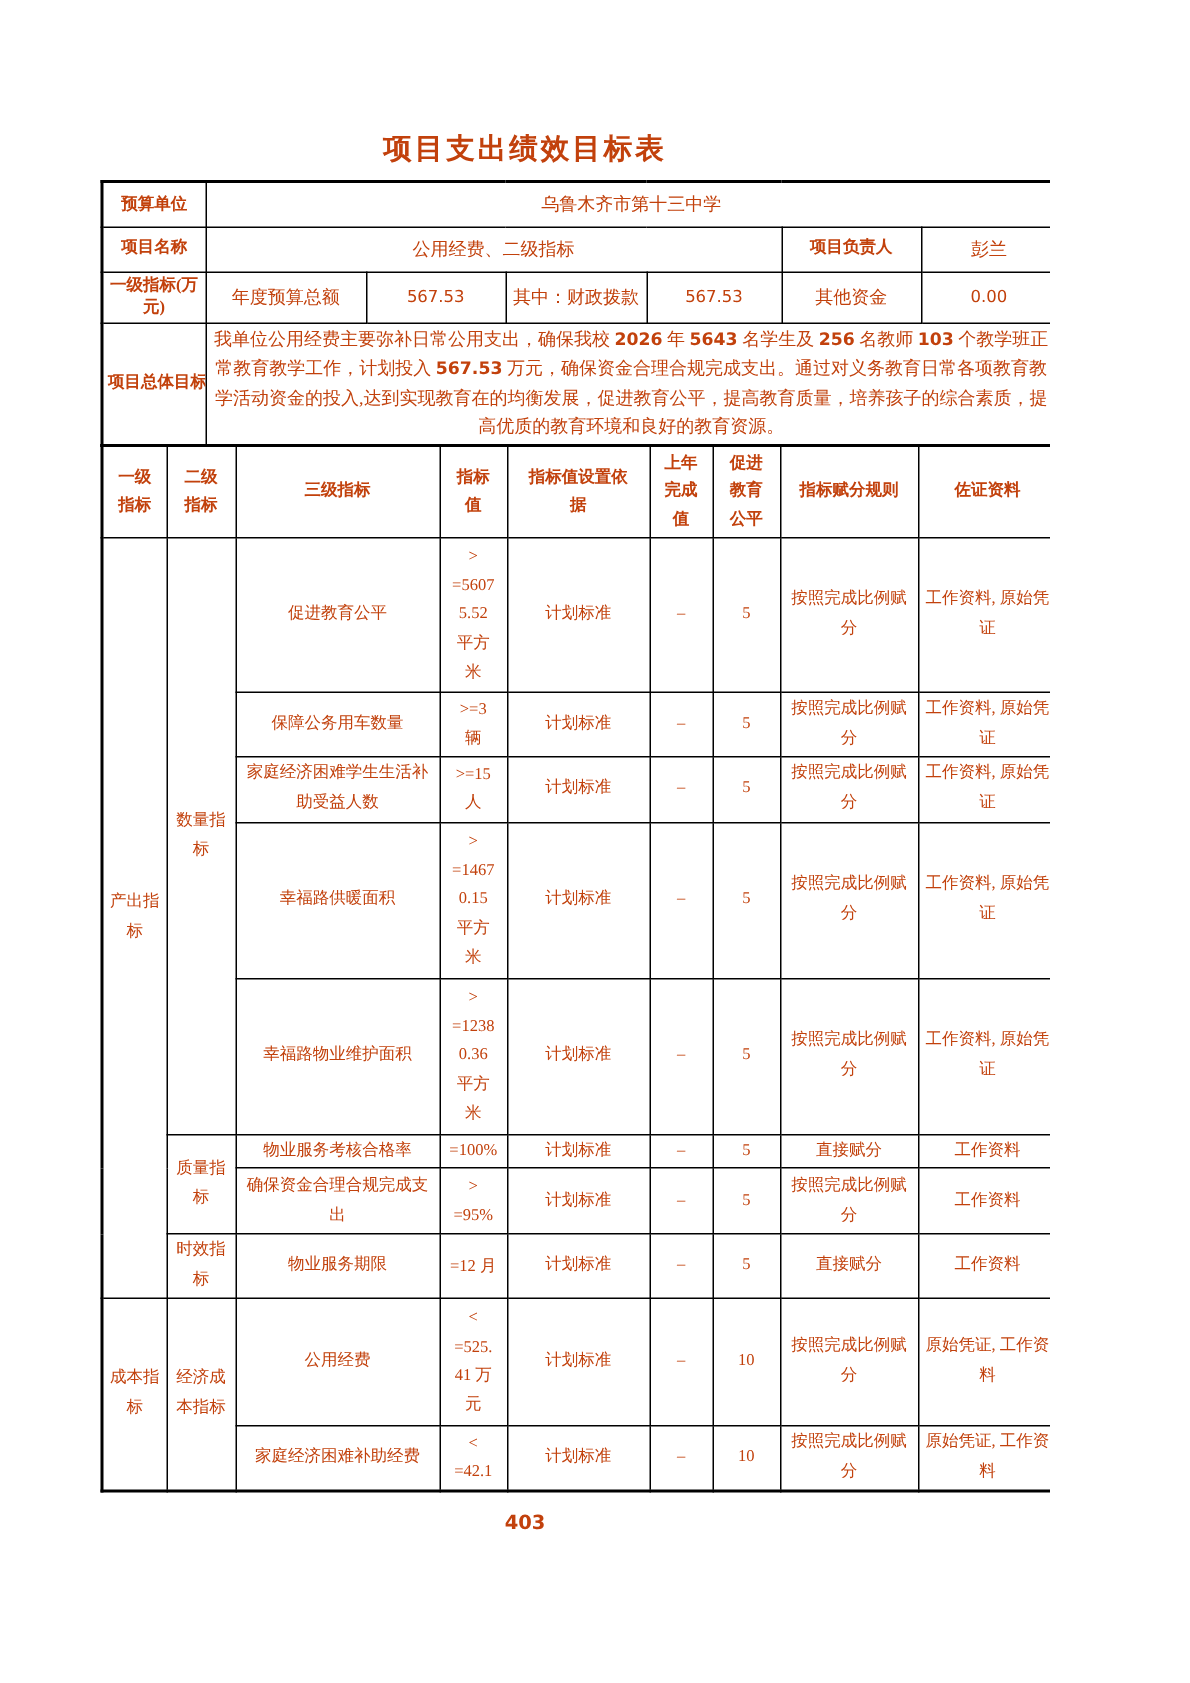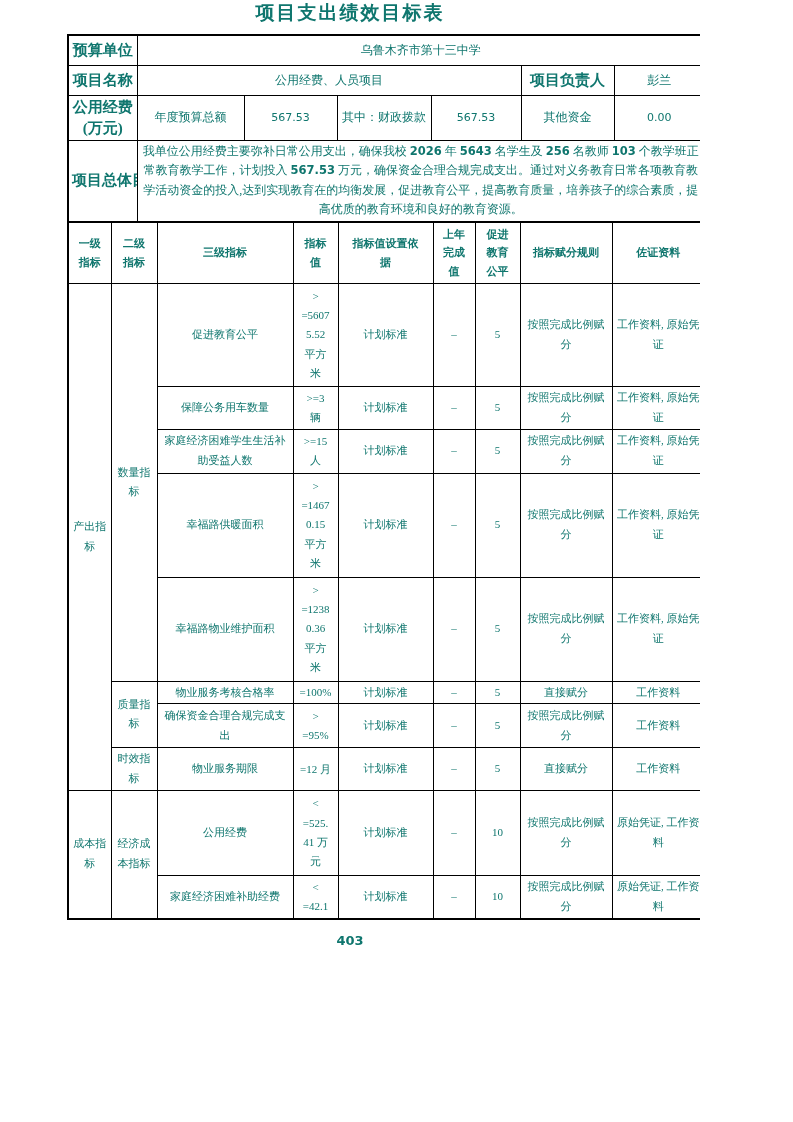--- a/index.html
+++ b/index.html
@@ -1,26 +1,26 @@
 <!DOCTYPE html>
 <html><head>
 <meta charset="utf-8">
 <style>
   html,body{margin:0;padding:0;background:#ffffff;}
-  .page{width:700px;height:1122px;background:#fff;box-sizing:border-box;
-        font-family:"Liberation Serif","DejaVu Serif",serif;color:#0f766e;position:relative;overflow:hidden;}
+  .page{width:700px;height:1122px;background:#fff;box-sizing:border-box;padding-top:86px;
+        font-family:"Liberation Serif","DejaVu Serif",serif;color:#c2410c;position:relative;overflow:hidden;}
   .title{margin:0;text-align:center;font-size:19px;font-weight:bold;letter-spacing:2px;
          font-family:"DejaVu Sans","Liberation Sans",sans-serif;}
   .subtitle{margin-top:13px;text-align:center;font-size:11px;letter-spacing:1px;}
   table.doc{border-collapse:collapse;table-layout:fixed;margin-left:67px;border:2px solid #000;width:637px;}
   .doc td,.doc th{border:1px solid #000;text-align:center;vertical-align:middle;
                   padding:1px 3px;font-weight:normal;overflow:hidden;}
   
   .info{font-size:12px;line-height:1.4;margin-top:8px;}
-  .info .lbl{font-weight:bold;font-size:15px;}
+  .info .lbl{font-weight:bold;font-size:11px;}
   .nowrap{white-space:nowrap;}
   .num{font-family:"DejaVu Sans","Liberation Sans",sans-serif;font-weight:bold;font-size:11px;}
   .fiscal{padding:2px 8px;}
   .goal{text-align:justify;padding:3px 8px;line-height:19.5px;font-size:12px;}
   .goal .b{font-family:"DejaVu Sans","Liberation Sans",sans-serif;font-weight:bold;font-size:11.5px;}
   
   .main{font-size:11px;line-height:1.8;margin-top:-2px;}
   .main th{font-weight:bold;padding:2px 9px;line-height:1.7;}
   .grp{padding:2px 9px;}
   .ind{padding:2px 4px;}
@@ -50,26 +50,26 @@
         <col style="width:93px">
         <col style="width:91px">
     </colgroup>
     <tbody>
         <tr class="h30">
       <td class="lbl nowrap">预算单位</td>
       <td colspan="6">乌鲁木齐市第十三中学</td>
     </tr>
     <tr class="h30">
       <td class="lbl nowrap">项目名称</td>
-      <td colspan="4">公用经费、人员项目</td>
+      <td colspan="4">公用经费、二级指标</td>
       <td class="lbl nowrap">项目负责人</td>
       <td>彭兰</td>
     </tr>
     <tr class="h34">
-      <td class="lbl">公用经费(万元)</td>
+      <td class="lbl">一级指标(万元)</td>
       <td>年度预算总额</td>
       <td class="num">567.53</td>
       <td class="fiscal">其中：财政拨款</td>
       <td class="num">567.53</td>
       <td>其他资金</td>
       <td class="num">0.00</td>
     </tr>
     <tr class="h78">
       <td class="lbl nowrap">项目总体目标</td>
       <td colspan="6" class="goal"><span>我单位公用经费主要弥补日常公用支出，确保我校 </span><span class="b">2026</span><span> 年 </span><span class="b">5643</span><span> 名学生及 </span><span class="b">256</span><span> 名教师 </span><span class="b">103</span><span> 个教学班正常教育教学工作，计划投入 </span><span class="b">567.53</span><span> 万元，确保资金合理合规完成支出。通过对义务教育日常各项教育教学活动资金的投入,达到实现教育在的均衡发展，促进教育公平，提高教育质量，培养孩子的综合素质，提高优质的教育环境和良好的教育资源。</span></td>

